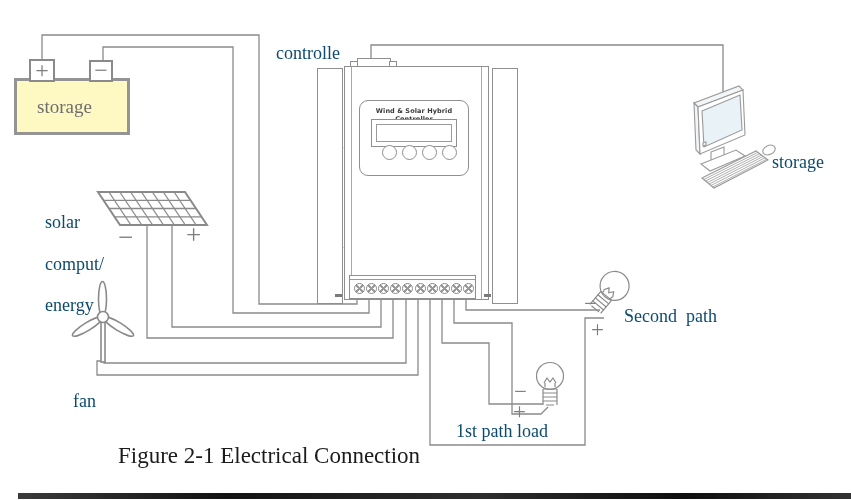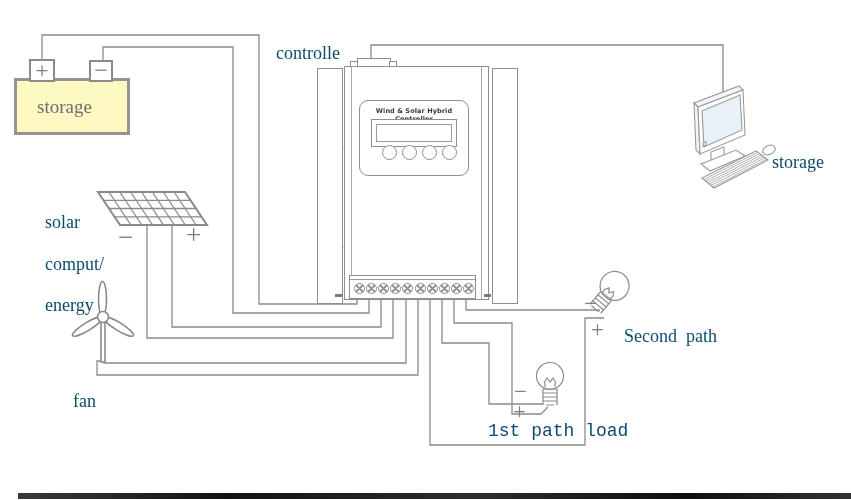--- a/index.html
+++ b/index.html
@@ -169,24 +169,25 @@
   </div>
   <div class="foot" style="left:335px;"></div>
   <div class="foot" style="left:484px;"></div>
 
   <div class="lbl" style="left:276px;top:44px;">controlle</div>
   <div class="lbl" style="left:772px;top:153px;">storage</div>
   <div class="lbl" style="left:45px;top:213px;">solar</div>
   <div class="lbl" style="left:45px;top:255px;">comput/</div>
   <div class="lbl" style="left:45px;top:296px;">energy</div>
   <div class="lbl" style="left:73px;top:392px;">fan</div>
-  <div class="lbl" style="left:624px;top:307px;margin-top:20px;">Second  path</div>
-  <div class="lbl" style="left:488px;top:422px;font-family:Liberation Mono, monospace;">1st path load</div>
+  <div class="lbl" style="left:624px;top:307px;">Second  path</div>
+  <div class="lbl" style="left:456px;top:422px;">1st path load</div>
 
   <div class="sign" style="left:118px;top:224px;font-size:27px;">−</div>
   <div class="sign" style="left:186px;top:222px;font-size:27px;">+</div>
   <div class="sign" style="left:584px;top:292px;font-size:23px;">−</div>
   <div class="sign" style="left:591px;top:318px;font-size:23px;">+</div>
   <div class="sign" style="left:514px;top:380px;font-size:23px;">−</div>
   <div class="sign" style="left:513px;top:400px;font-size:23px;">+</div>
 
+  <div class="caption">Figure 2-1 Electrical Connection</div>
   <div class="bottom-band"></div>
 </div>
 
 </body></html>

